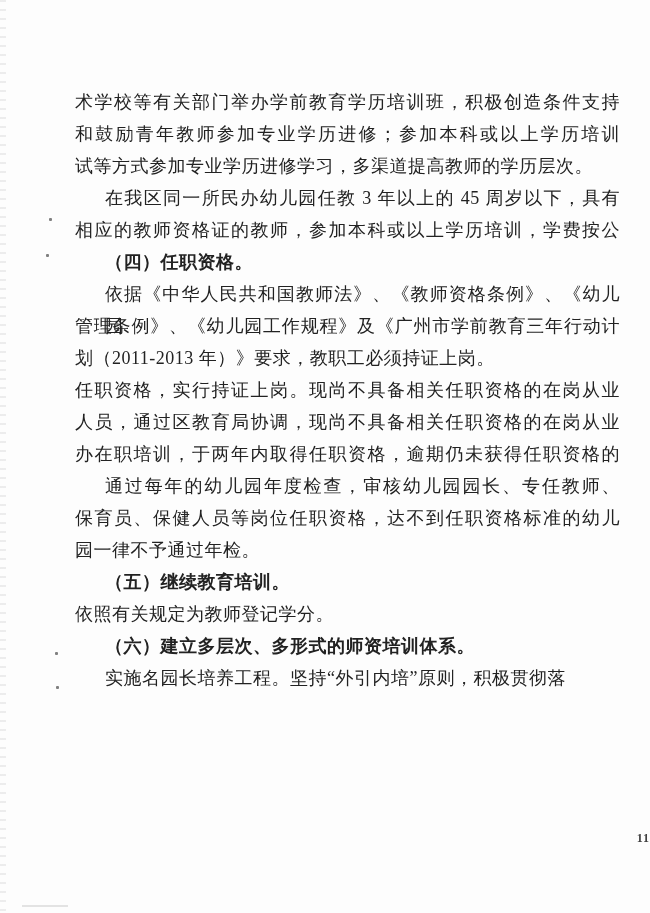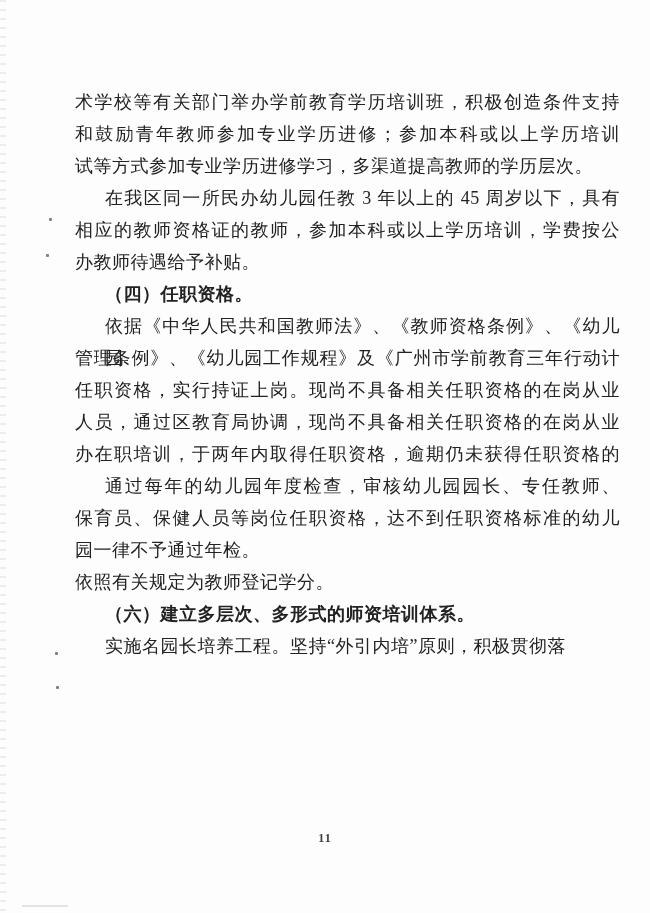--- a/index.html
+++ b/index.html
@@ -47,21 +47,21 @@
     white-space: normal;
     text-align: justify;
     text-align-last: justify;
   }
   
   .in { padding-left: 30px; }
   
   .hd { font-weight: bold; }
   .folio {
     position: absolute; left: 0; right: 0; top: 831px;
-    text-align: center;
+    text-align: right;
     font-size: 12px; font-weight: bold;
     color: #404040;
     letter-spacing: 1px;
   }
 </style>
 </head>
 <body>
 
 <div class="page">
 
@@ -71,30 +71,31 @@
   <div class="speck" style="left:55px; top:652px;"></div>
   <div class="speck" style="left:56px; top:686px;"></div>
   <div class="smudge"></div>
 
   <div class="content">
     <div class="line j">术学校等有关部门举办学前教育学历培训班，积极创造条件支持</div>
     <div class="line j">和鼓励青年教师参加专业学历进修；参加本科或以上学历培训</div>
     <div class="line">试等方式参加专业学历进修学习，多渠道提高教师的学历层次。</div>
     <div class="line j in">在我区同一所民办幼儿园任教 3 年以上的 45 周岁以下，具有</div>
     <div class="line j">相应的教师资格证的教师，参加本科或以上学历培训，学费按公</div>
-    <div class="line">办教师待遇给予补贴。</div>
     <div class="line hd in">（四）任职资格。</div>
     <div class="line j in">依据《中华人民共和国教师法》、《教师资格条例》、《幼儿园</div>
     <div class="line j">管理条例》、《幼儿园工作规程》及《广州市学前教育三年行动计</div>
+    <div class="line">划（2011-2013 年）》要求，教职工必须持证上岗。</div>
     <div class="line j">任职资格，实行持证上岗。现尚不具备相关任职资格的在岗从业</div>
     <div class="line j">人员，通过区教育局协调，现尚不具备相关任职资格的在岗从业</div>
     <div class="line j">办在职培训，于两年内取得任职资格，逾期仍未获得任职资格的</div>
     <div class="line j in">通过每年的幼儿园年度检查，审核幼儿园园长、专任教师、</div>
     <div class="line j">保育员、保健人员等岗位任职资格，达不到任职资格标准的幼儿</div>
     <div class="line">园一律不予通过年检。</div>
+    <div class="line hd in">（五）继续教育培训。</div>
     <div class="line">依照有关规定为教师登记学分。</div>
     <div class="line hd in">（六）建立多层次、多形式的师资培训体系。</div>
     <div class="line in">实施名园长培养工程。坚持“外引内培”原则，积极贯彻落</div>
   </div>
 
   <div class="folio">11</div>
 
 </div>
 
 </body></html>

